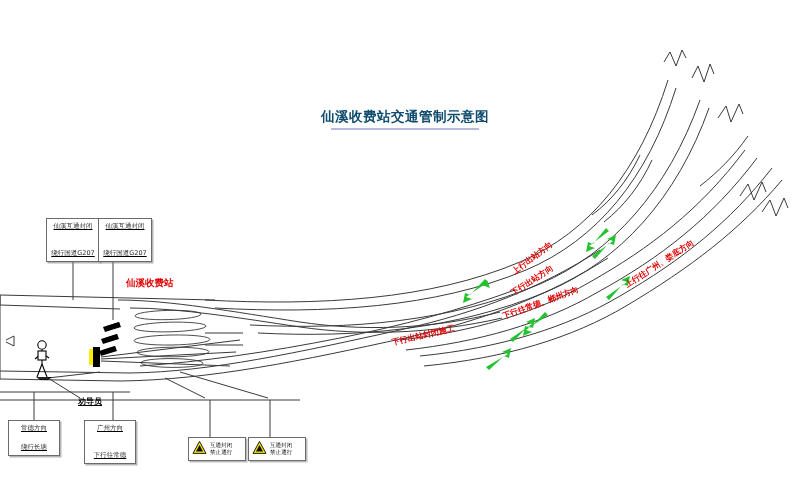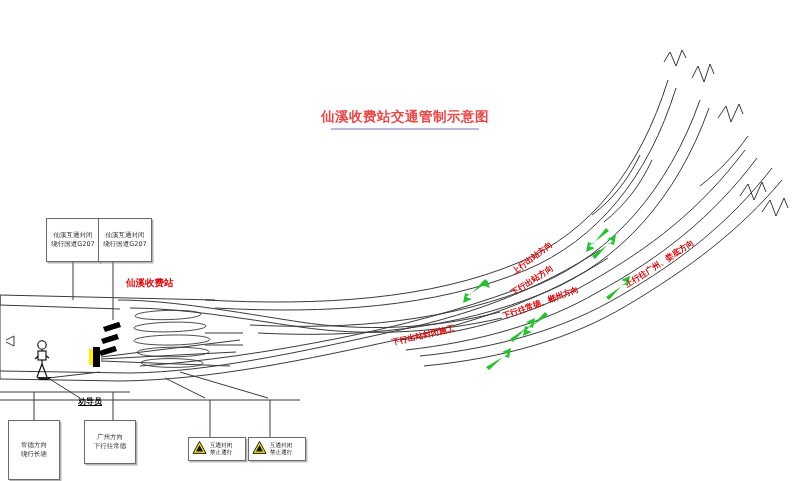--- a/index.html
+++ b/index.html
@@ -8,35 +8,36 @@
     font-family:"DejaVu Sans","Liberation Sans",sans-serif;
   }
   #stage{position:absolute;left:0;top:0;width:800px;height:481px;}
   svg#diagram{position:absolute;left:0;top:0;width:800px;height:481px;}
 
   
   .title-wrap{
     position:absolute;left:290px;top:108px;width:230px;text-align:center;
   }
   .title-text{
-    font-size:13.5px;font-weight:bold;color:#ef4444;letter-spacing:.5px;
+    font-size:13.5px;font-weight:bold;color:#0c4a6e;letter-spacing:.5px;
     font-family:"DejaVu Sans","Liberation Sans",sans-serif;
     white-space:nowrap;
   }
   .title-rule{
     margin-top:2px;height:2px;background:#b9b9dd;width:148px;margin-left:auto;margin-right:auto;
   }
 
   
   .signbox{
     position:absolute;box-sizing:border-box;
     background:#ffffff;border:1px solid #6b6b6b;
     box-shadow:1.5px 1.5px 0 rgba(120,120,120,.55);
-    display:flex;flex-direction:column;justify-content:center;
+    display:flex;flex-direction:column;justify-content:space-between;
     padding:3px 3px;
+    text-decoration:underline;
   }
   .signbox .ln{
     font-size:6.5px;color:#2a2a2a;line-height:9px;text-align:center;white-space:nowrap;
     font-family:"DejaVu Sans","Liberation Sans",sans-serif;
   }
 
   
   .placard{
     position:absolute;box-sizing:border-box;background:#ffffff;
     border:1px solid #6b6b6b;box-shadow:1.5px 1.5px 0 rgba(120,120,120,.5);
@@ -212,21 +213,21 @@
   <div class="signbox" style="left:46px;top:218px;width:54px;height:44px;">
     <div class="ln">仙溪互通封闭</div>
     <div class="ln">绕行国道G207</div>
   </div>
 
   <div class="signbox" style="left:98px;top:218px;width:54px;height:44px;">
     <div class="ln">仙溪互通封闭</div>
     <div class="ln">绕行国道G207</div>
   </div>
 
-  <div class="signbox" style="left:8px;top:420px;width:52px;height:60px;">
+  <div class="signbox" style="left:8px;top:420px;width:52px;height:36px;">
     <div class="ln">常德方向</div>
     <div class="ln">绕行长塘</div>
   </div>
 
   <div class="signbox" style="left:84px;top:420px;width:52px;height:44px;">
     <div class="ln">广州方向</div>
     <div class="ln">下行往常德</div>
   </div>
 
   <div class="placard" style="left:188px;top:437px;width:58px;height:24px;">

